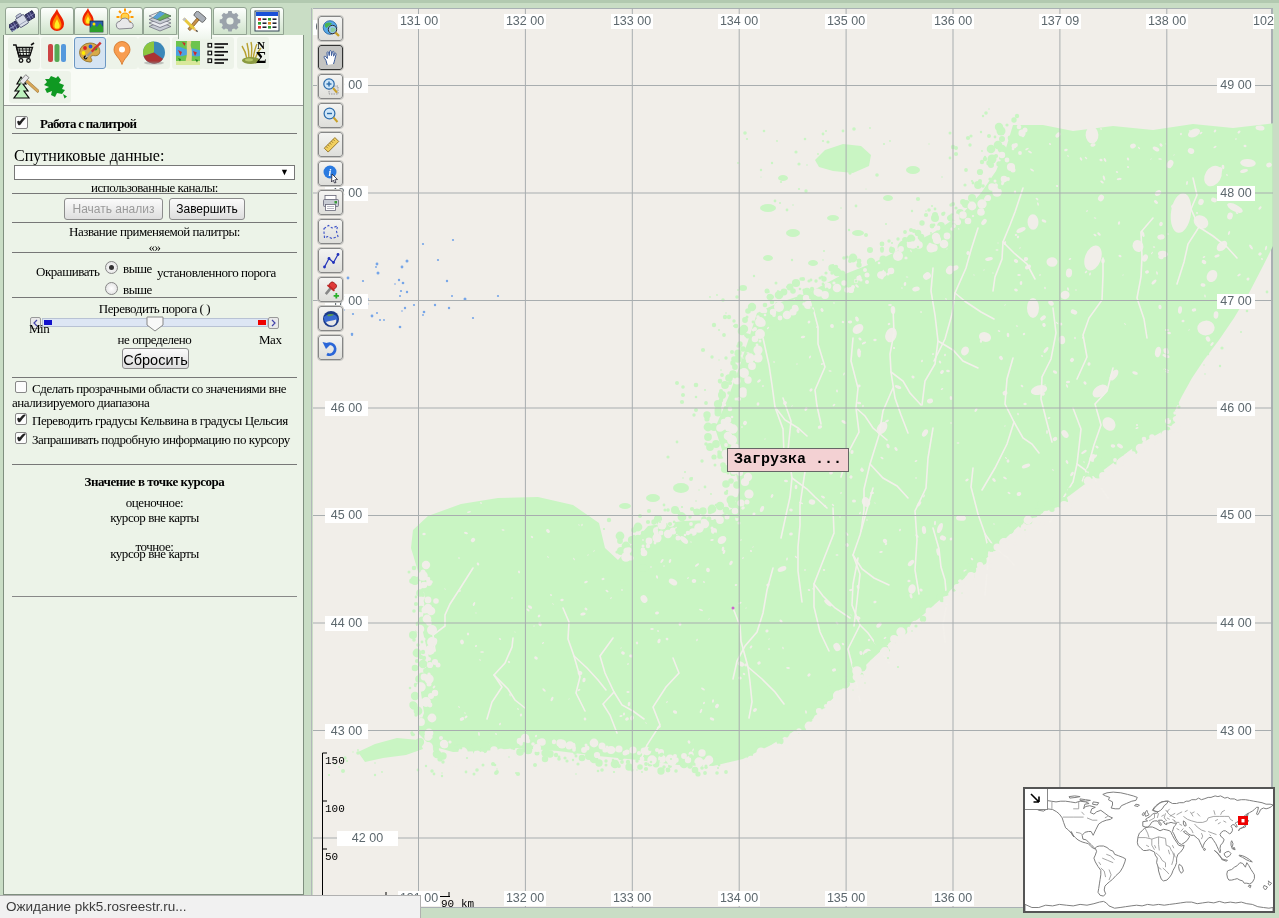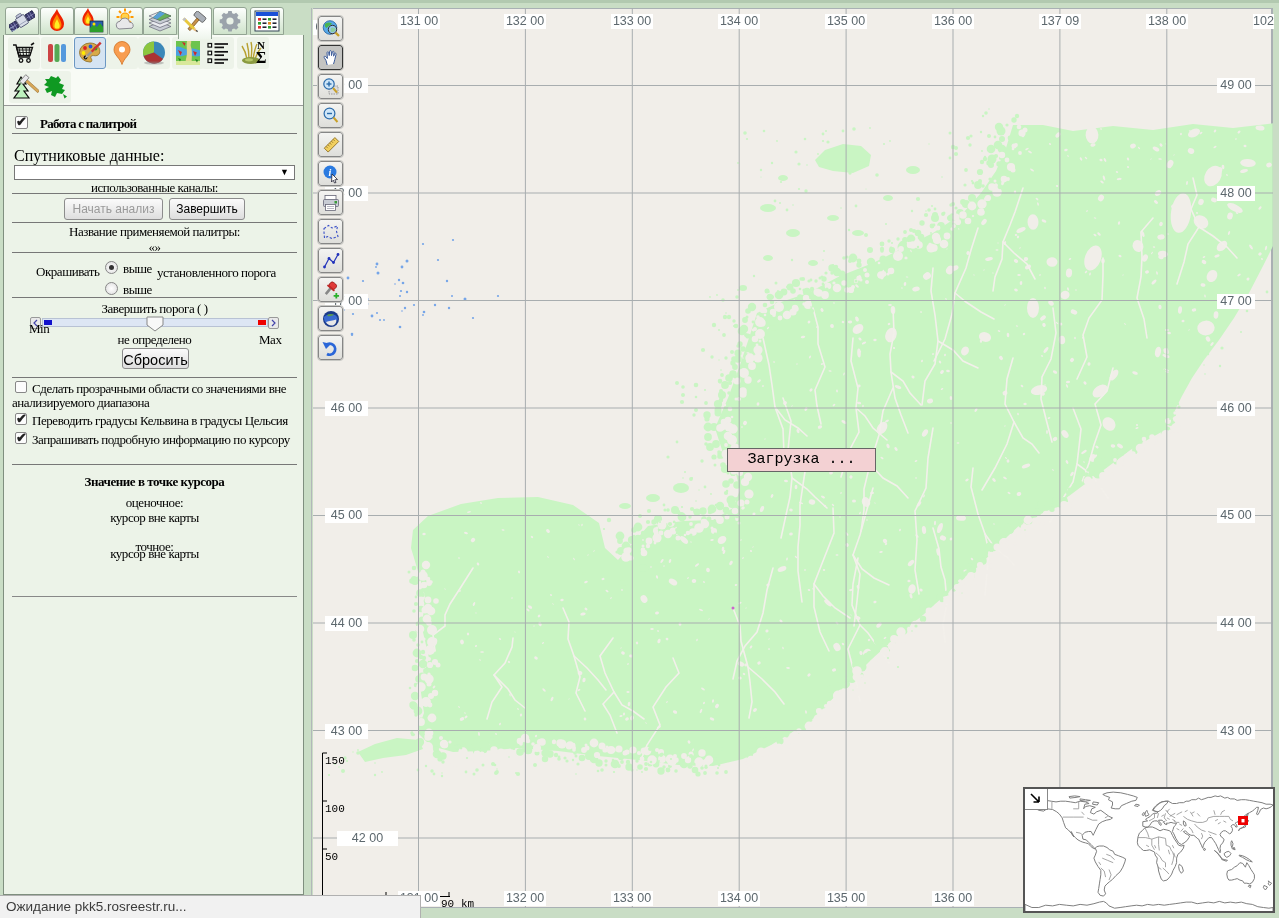--- a/index.html
+++ b/index.html
@@ -2055,21 +2055,21 @@
       <line x1="136" y1="888.5" x2="136" y2="884"></line>
 </g>
 <g font-family="Liberation Mono" font-size="11" fill="#000">
 <text x="12" y="756">150</text>
       <text x="12" y="804">100</text>
       <text x="12" y="852">50</text>
 <text x="128" y="899">90</text>
       <text x="148" y="899">km</text>
 </g>
   </svg>
-<div class="abs" style="left:727px;top:448px;width:149px;height:24px;background:#f3d1d3;border:1px solid #666;z-index:6;font-family:'Liberation Mono',monospace;font-weight:normal;font-size:15px;text-align:center;line-height:22px;">Загрузка ...</div>
+<div class="abs" style="left:727px;top:448px;width:122px;height:24px;background:#f3d1d3;border:1px solid #666;z-index:6;font-family:'Liberation Mono',monospace;font-weight:bold;font-size:15px;text-align:center;line-height:22px;">Загрузка ...</div>
 <div class="abs" style="left:1023px;top:787px;width:252px;height:126px;background:#fff;border:2px solid #555;z-index:7;">
 <svg width="248" height="122" viewBox="0 0 248 122">
       <g fill="none" stroke="#7f7f7f" stroke-width="1">
         <path d="M9.6,13.7 L11.7,16.7 L9.6,19.0 L13.8,21.3 L18.6,22.1 L22.0,19.8 L27.6,20.5 L31.7,22.8 L34.4,25.1 L37.2,28.9 L38.6,33.4 L40.6,38.8 L43.4,41.0 L46.8,44.8 L50.3,48.6 L53.0,50.9 L55.8,52.4 L57.9,53.2 L60.6,53.9 L63.4,54.7 L66.1,57.7 L68.2,59.2 L70.3,60.0 L68.9,58.5 L66.1,55.5 L63.4,53.2 L61.3,50.9 L57.9,50.1 L57.2,46.3 L59.9,43.3 L63.4,42.5 L66.1,42.5 L68.2,46.3 L68.9,44.8 L71.0,40.3 L73.7,35.0 L77.2,32.7 L81.3,31.2 L85.4,30.4 L87.5,28.9 L84.0,27.4 L79.9,24.3 L75.8,21.3 L71.6,22.8 L68.9,25.1 L65.4,23.6 L66.8,19.8 L70.3,18.3 L64.8,16.7 L60.6,17.5 L58.6,19.8 L59.9,15.2 L64.1,14.5 L60.6,12.9 L55.1,12.2 L50.3,13.7 L45.5,12.9 L40.6,12.2 L35.8,12.2 L31.0,12.9 L26.2,12.2 L21.4,11.4 L15.8,11.4 L11.7,12.2 Z"></path>
         <path d="M46.2,43.3 L47.5,46.3 L48.9,47.9 L47.5,44.8 L46.2,42.5 Z"></path>
         <path d="M55.1,9.9 L60.6,10.7 L65.4,11.4 L60.6,12.2 L55.1,11.4 Z"></path>
         <path d="M44.8,9.1 L51.0,8.4 L55.1,7.6 L49.6,6.9 L44.1,7.6 Z"></path>
         <path d="M67.5,15.2 L72.3,16.0 L73.7,13.7 L68.2,12.9 Z"></path>
         <path d="M86.1,19.0 L90.2,19.8 L94.4,19.8 L96.4,16.7 L101.3,14.5 L106.8,12.2 L110.9,11.4 L112.3,8.4 L108.2,6.9 L102.6,5.4 L95.8,3.8 L88.2,3.1 L82.0,3.8 L77.8,5.4 L80.6,6.9 L84.7,8.4 L83.4,10.7 L87.5,12.9 L87.5,16.0 Z"></path>
         <path d="M109.5,16.7 L113.0,17.5 L114.4,16.0 L110.9,15.2 Z"></path>
@@ -2416,21 +2416,21 @@
     <div class="hr" style="top:252px;"></div>
     <div class="t" style="left:36px;top:265px;">Окрашивать</div>
     <div class="radio" style="left:105px;top:261px;">
       <div style="position:absolute;left:3px;top:3px;width:5px;height:5px;border-radius:50%;background:#333;"></div>
     </div>
     <div class="t" style="left:123px;top:262px;">выше</div>
     <div class="t" style="left:157px;top:266px;">установленного порога</div>
     <div class="radio" style="left:105px;top:282px;"></div>
     <div class="t" style="left:123px;top:283px;">выше</div>
     <div class="hr" style="top:297px;"></div>
-    <div class="t ctr" style="top:302px;">Завершить порога ( )</div>
+    <div class="t ctr" style="top:302px;">Переводить порога ( )</div>
     <div class="abs" style="left:30px;top:317px;width:11px;height:12px;background:#e9e9e9;border:1px solid #999;border-radius:2px;text-align:center;">
       <svg width="9" height="10" style="display:block;margin:0 auto;">
         <path d="M6,2 L3,5 L6,8" stroke="#44a" stroke-width="1.2" fill="none"></path>
       </svg>
     </div>
     <div class="abs" style="left:268px;top:317px;width:11px;height:12px;background:#e9e9e9;border:1px solid #999;border-radius:2px;text-align:center;">
       <svg width="9" height="10" style="display:block;margin:0 auto;">
         <path d="M3,2 L6,5 L3,8" stroke="#44a" stroke-width="1.2" fill="none"></path>
       </svg>
     </div>

